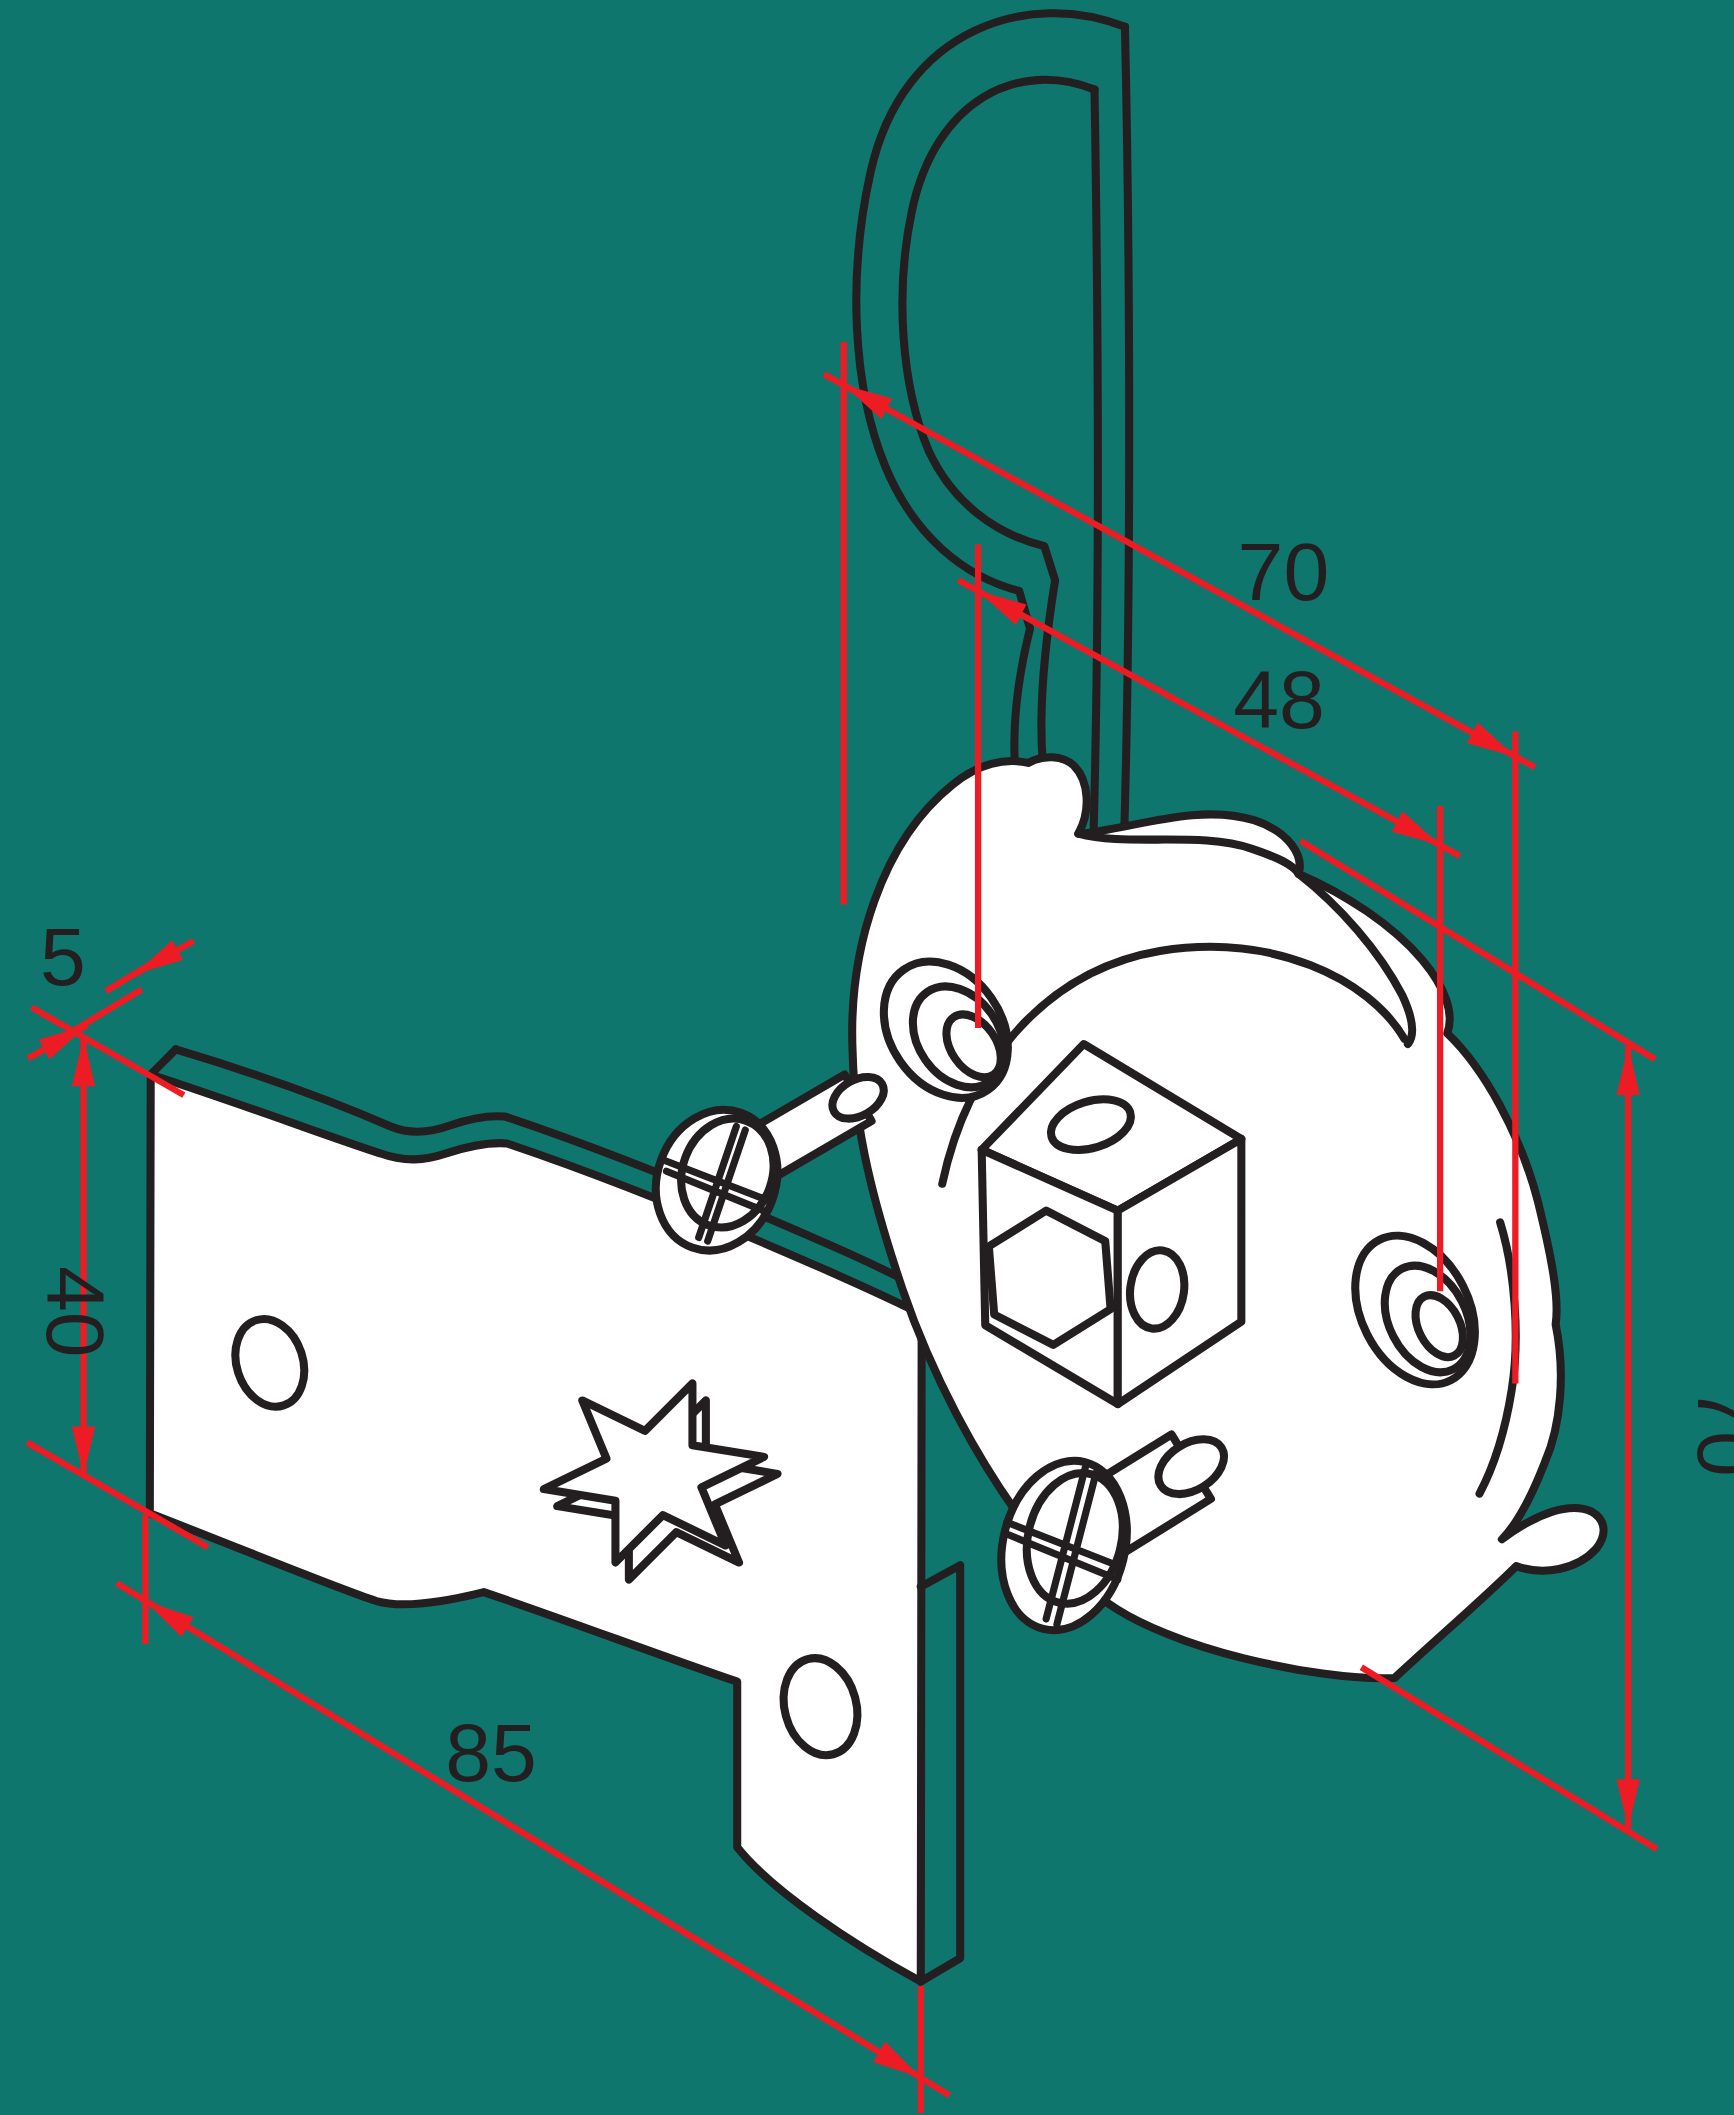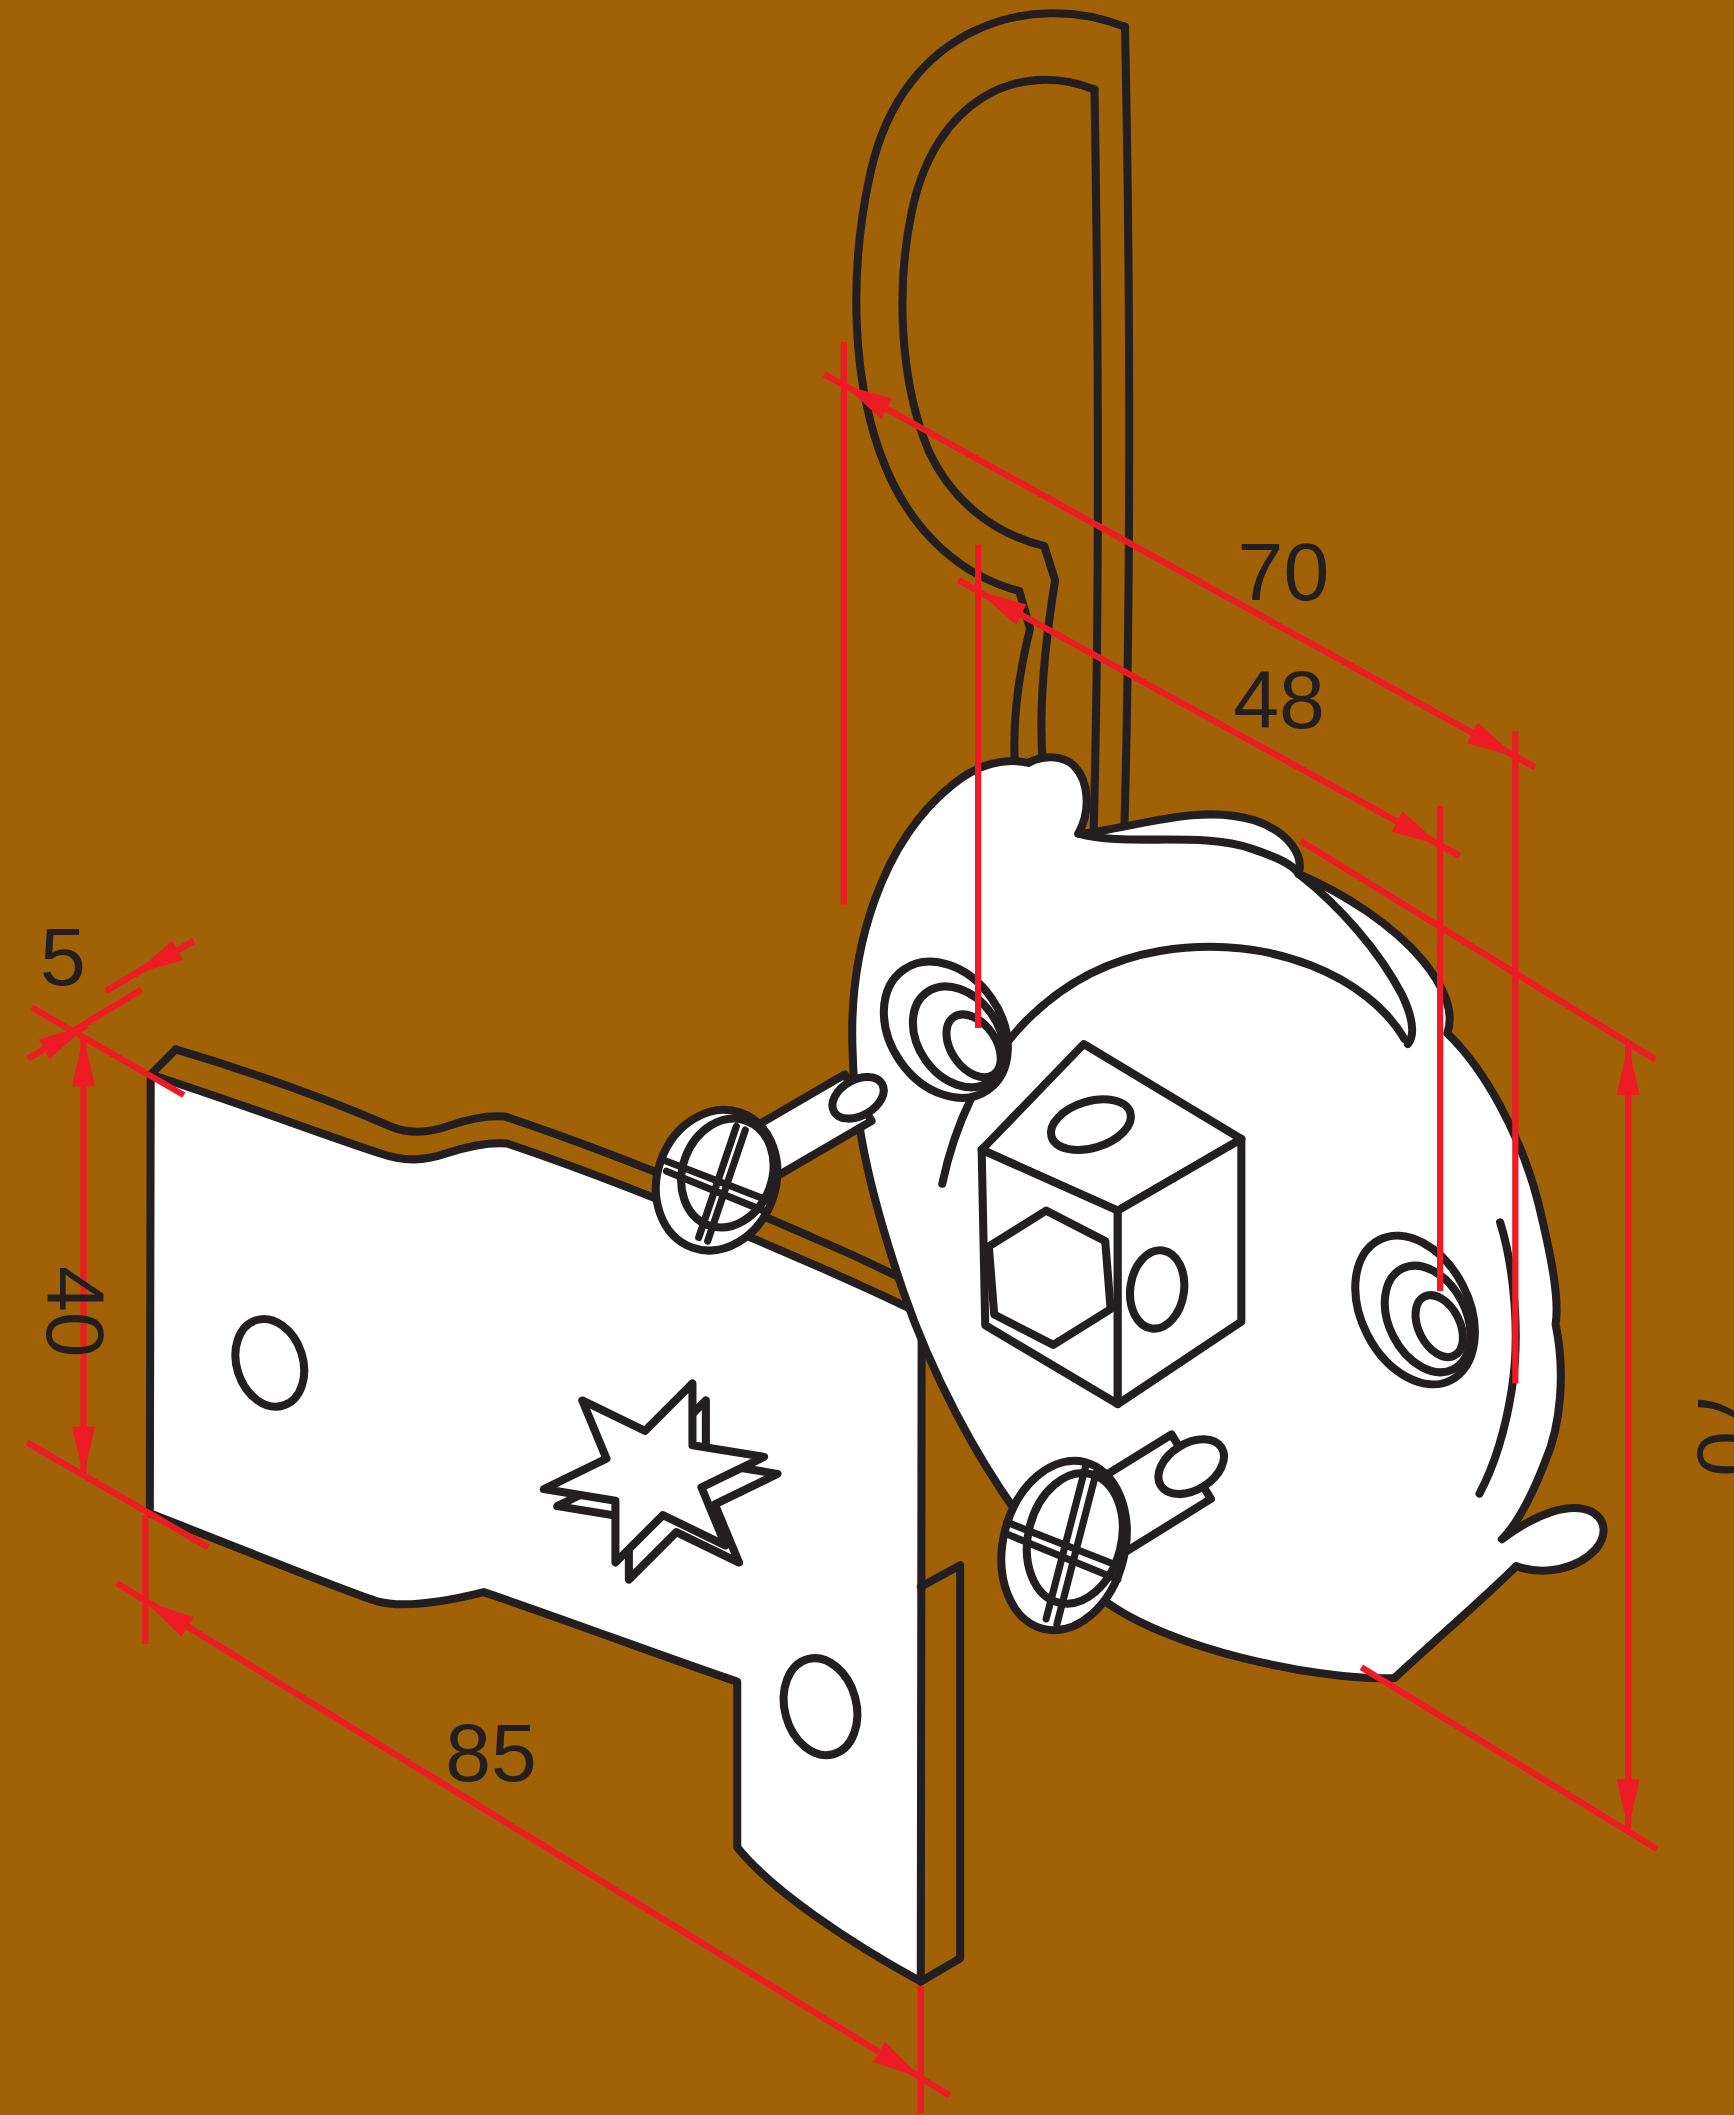--- a/index.html
+++ b/index.html
@@ -1,16 +1,16 @@
 <!DOCTYPE html>
 <html style="font-size:14.3px"><head>
 <meta charset="utf-8">
 <style>
   html,body{margin:0;padding:0;background:#ffffff;}
-  .stage{width:1735px;height:2115px;position:relative;background:#a16207;overflow:hidden;}
+  .stage{width:1735px;height:2115px;position:relative;background:#0f766e;overflow:hidden;}
   svg{display:block;}
   .blk{stroke:#231f20;stroke-width:9;fill:none;stroke-linecap:round;stroke-linejoin:round;}
   .blkf{stroke:#231f20;stroke-width:9;fill:#ffffff;stroke-linejoin:round;}
   .thin{stroke:#231f20;stroke-width:8;fill:none;stroke-linecap:round;}
   .red{stroke:#ed1c24;stroke-width:7;fill:none;stroke-linecap:butt;}
   .redf{fill:#ed1c24;stroke:none;}
   .dimtxt{font-family:"Liberation Sans","DejaVu Sans",sans-serif;font-size:92px;fill:#231f20;text-anchor:middle;}
 </style>
 </head>
 <body>

